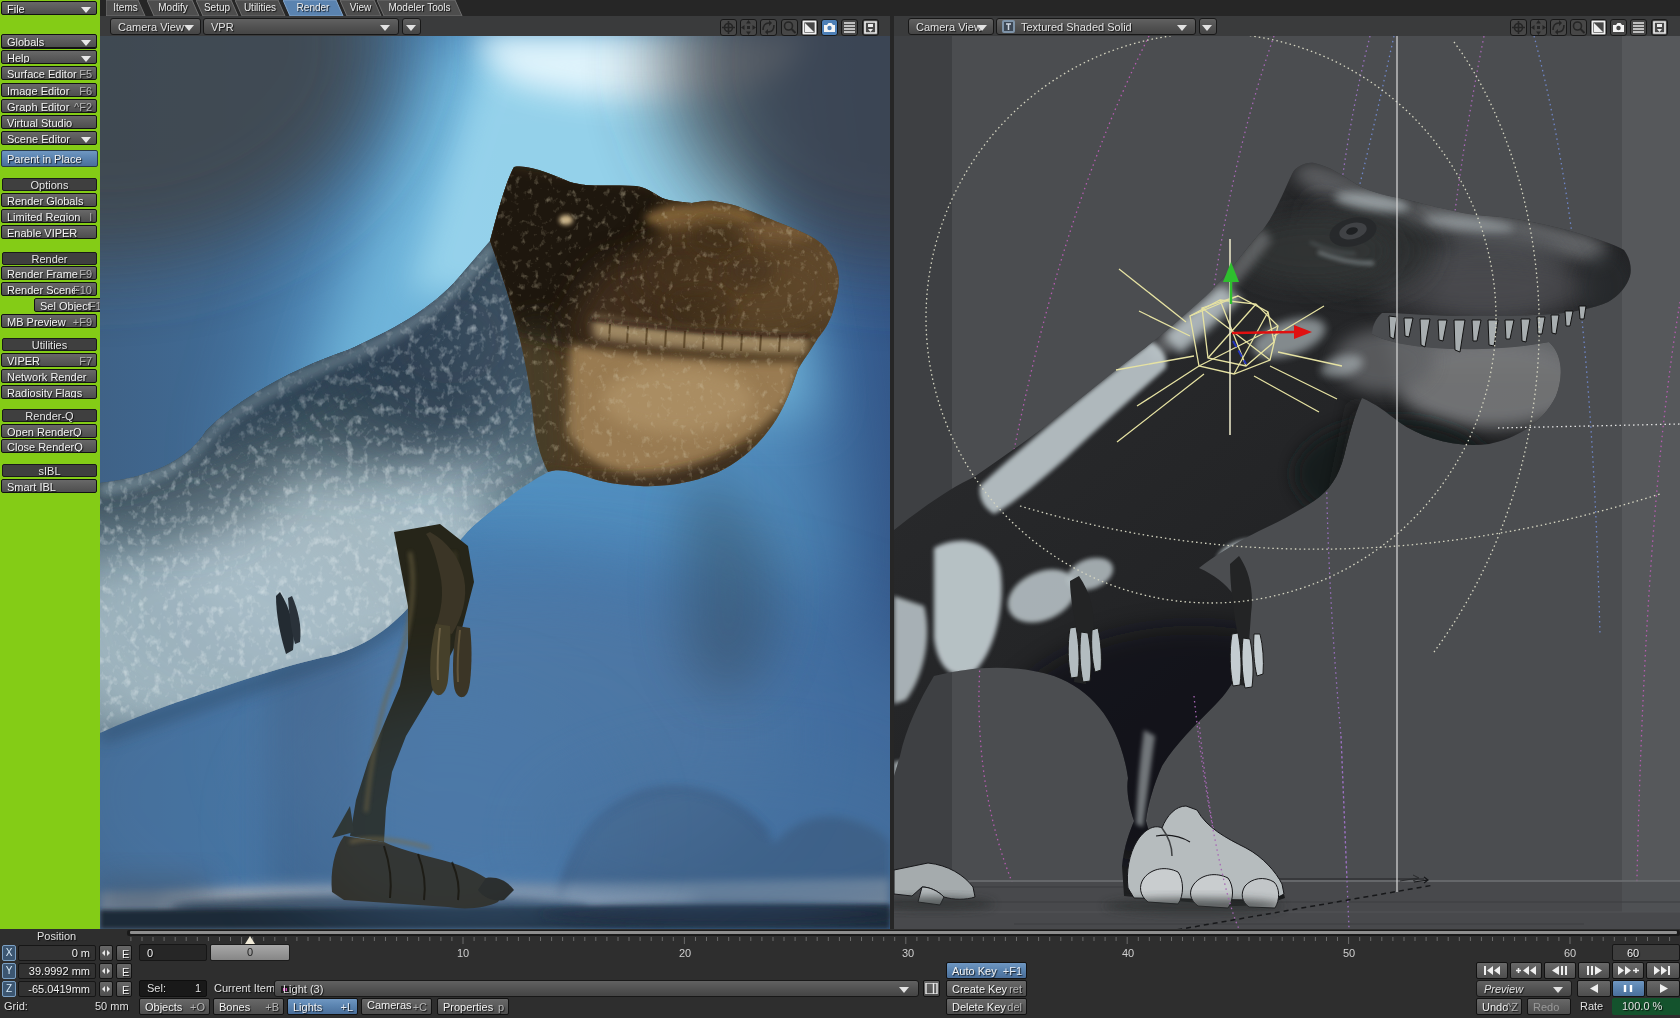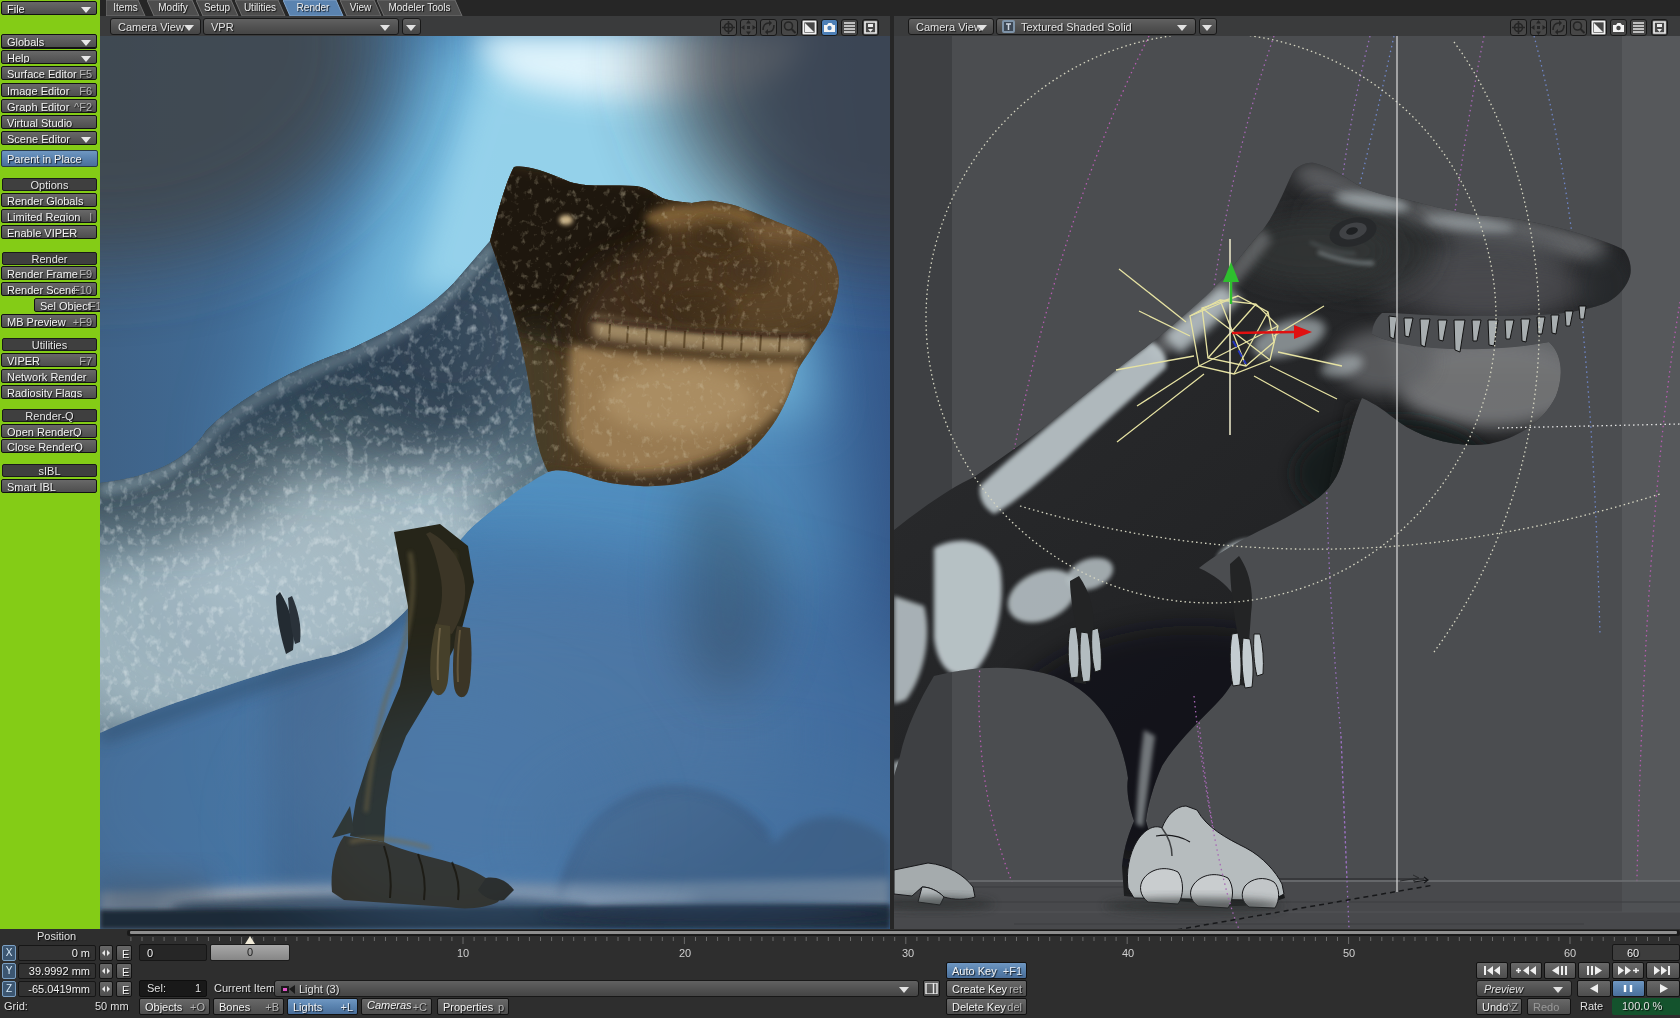--- a/index.html
+++ b/index.html
@@ -839,21 +839,21 @@
       <span class="lbl" style="left:7px;top:1px;">Sel:</span>
         <span class="lbl" style="right:5px;top:1px;">1</span>
     </div>
     <div class="lbl" style="left:214px;top:53px;">Current Item</div>
     <div class="vbtn" style="left:274px;top:51px;width:645px;height:17px;top:51px;">
       <svg width="14" height="11" style="position:absolute;left:6px;top:3px;">
           <rect x="0" y="2" width="8" height="7" fill="#1a1a1a"></rect>
           <path d="M8 5l6-4v9z" fill="#1a1a1a"></path>
           <rect x="2" y="4" width="4" height="3" fill="#e055c8"></rect>
         </svg>
-      <span class="t" style="left:24px;border-radius:7px;">Light (3)</span>
+      <span class="t" style="left:8px;border-radius:7px;">Light (3)</span>
         <span class="dd" style="right:9px;"></span>
     </div>
     <div class="btn" style="left:923px;top:51px;width:17px;height:17px;">
         <svg width="13" height="11" style="position:absolute;left:1px;top:2px;">
           <rect x="1" y="0" width="11" height="11" fill="none" stroke="#e8e8e8" stroke-width="1.4"></rect>
           <path d="M8.5 0v11" stroke="#e8e8e8" stroke-width="1.4"></path>
         </svg>
       </div>
 
     <div class="lbl" style="left:4px;top:71px;">Grid:</div>
@@ -864,21 +864,21 @@
       </div>
     <div class="btn" style="left:213px;top:69px;width:71px;height:17px;">
         <span class="t" style="top:2px;">Bones</span>
         <span class="k" style="top:2px;">+B</span>
       </div>
     <div class="btn blue" style="left:287px;top:69px;width:71px;height:17px;">
         <span class="t" style="top:2px;">Lights</span>
         <span class="k" style="top:2px;color:#e4ecf6;">+L</span>
       </div>
     <div class="btn" style="left:361px;top:69px;width:71px;height:17px;">
-        <span class="t" style="top:0;font-style:italic;">Cameras</span>
+        <span class="t" style="top:0;">Cameras</span>
         <span class="k" style="top:2px;">+C</span>
       </div>
     <div class="btn" style="left:437px;top:69px;width:72px;height:17px;">
         <span class="t" style="top:2px;">Properties</span>
         <span class="k" style="top:2px;">p</span>
       </div>
 
     <div class="btn blue" style="left:946px;top:33px;width:81px;height:17px;">
         <span class="t" style="top:2px;">Auto Key</span>
         <span class="k" style="top:2px;color:#e4ecf6;">+F1</span>

